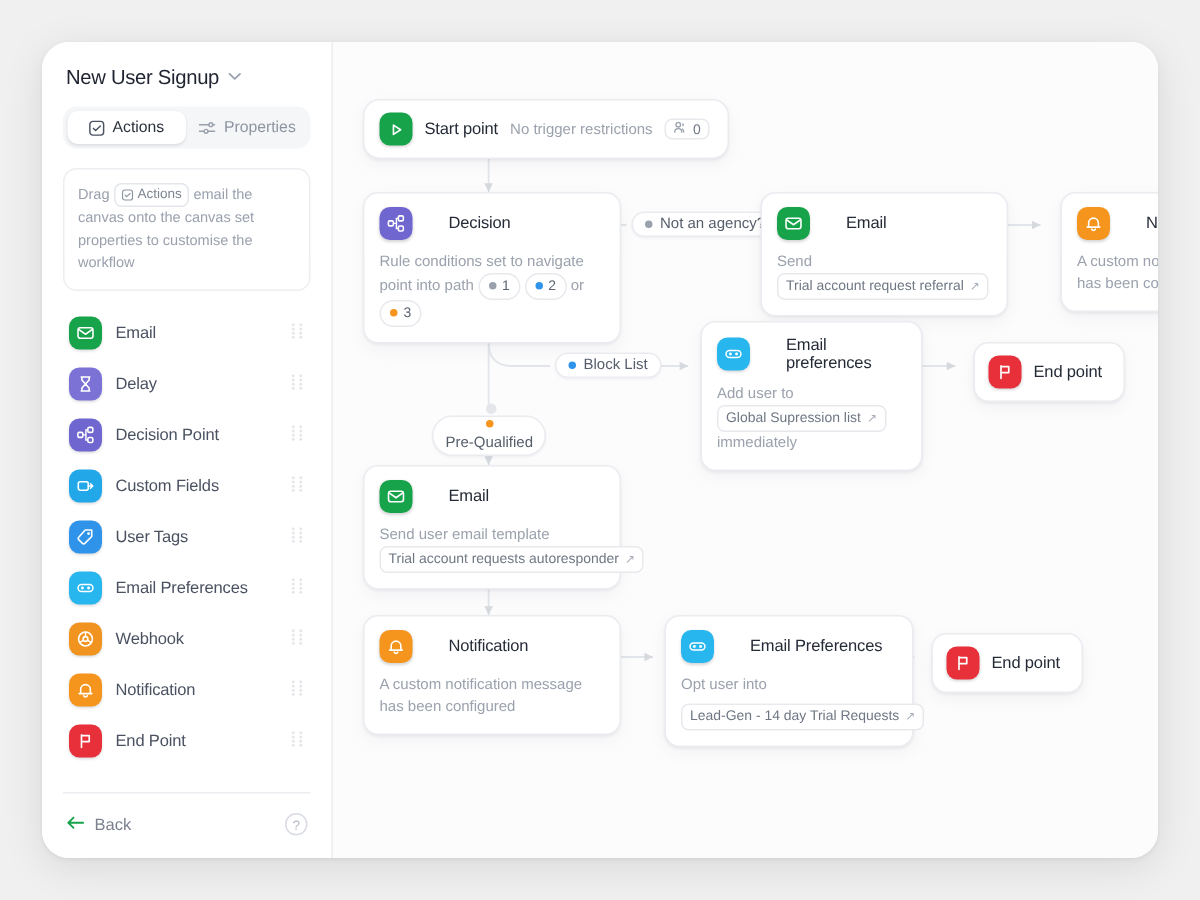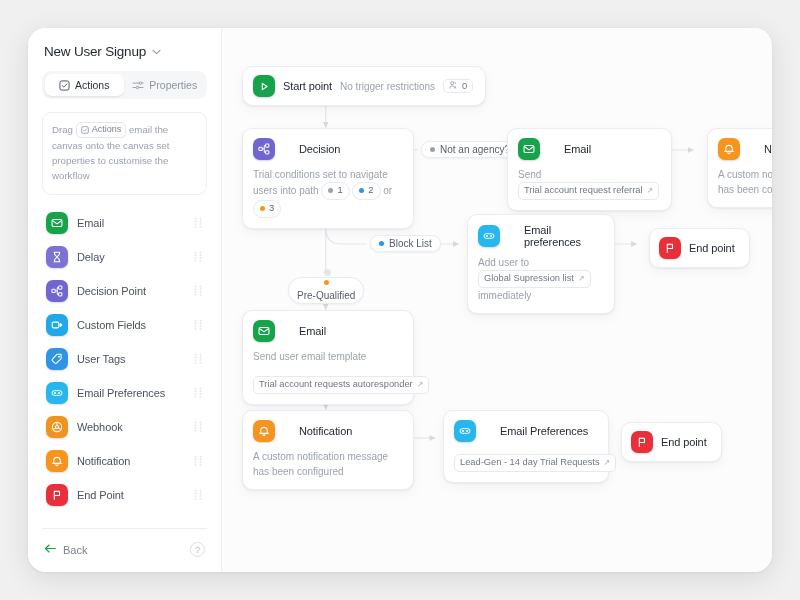--- a/index.html
+++ b/index.html
@@ -456,21 +456,21 @@
           <svg width="12" height="12" viewBox="0 0 13 13">
               <rect x="1" y="4.6" width="3.6" height="3.6" rx="1" fill="none" stroke="#fff" stroke-width="1.15"></rect>
               <rect x="8.2" y="1" width="3.6" height="3.6" rx="1" fill="none" stroke="#fff" stroke-width="1.15"></rect>
               <rect x="8.2" y="8.3" width="3.6" height="3.6" rx="1" fill="none" stroke="#fff" stroke-width="1.15"></rect>
               <path d="M4.7 6.4h2.1v-3.6h1.3M6.8 6.4v3.7h1.3" fill="none" stroke="#fff" stroke-width="1.05"></path>
             </svg>
         </div>
         <span class="node-title">Decision</span>
       </div>
       <div class="node-body">
-        <span>Trial conditions set to navigate users into path</span>
+        <span>Rule conditions set to navigate point into path</span>
         <span class="dotpill">
           <i class="dot" style="background:#9aa1ad"></i>
           <span>1</span>
         </span>
         <span class="dotpill">
           <i class="dot" style="background:#2f93ea"></i>
           <span>2</span>
         </span>
         <span>or</span>
         <span class="dotpill">
@@ -561,21 +561,21 @@
         <div class="node-ico" style="background:#16a34a">
           <svg width="12" height="12" viewBox="0 0 13 13">
               <rect x="1.1" y="2.7" width="10.8" height="7.6" rx="1.6" fill="none" stroke="#fff" stroke-width="1.15"></rect>
               <path d="M1.8 4.1l4.7 3.3 4.7-3.3" fill="none" stroke="#fff" stroke-width="1.15" stroke-linecap="round" stroke-linejoin="round"></path>
             </svg>
         </div>
         <span class="node-title">Email</span>
       </div>
       <div class="node-body">
         <div>Send user email template</div>
-        <span class="tag" style="margin-top:12px;">
+        <span class="tag" style="margin-top:0;">
           <span>Trial account requests autoresponder</span>
           <span class="ext">↗</span>
         </span>
       </div>
     </div>
 
     <div class="node" style="left:20px; top:382px; width:172px;">
       <div class="node-head">
         <div class="node-ico" style="background:#f5951d">
           <svg width="12" height="12" viewBox="0 0 13 13">
@@ -592,20 +592,21 @@
         <div class="node-ico" style="background:#27b6ee">
           <svg width="12" height="12" viewBox="0 0 14 13">
               <rect x="1.2" y="3.8" width="11.6" height="5.4" rx="2.7" fill="none" stroke="#fff" stroke-width="1.15"></rect>
               <circle cx="4.6" cy="6.5" r="1.15" fill="#fff"></circle>
               <circle cx="9.4" cy="6.5" r="1.15" fill="#fff"></circle>
             </svg>
         </div>
         <span class="node-title">Email Preferences</span>
       </div>
       <div class="node-body">
+        <div>Opt user into</div>
         <span class="tag" style="margin-top:5px;">
           <span>Lead-Gen - 14 day Trial Requests</span>
           <span class="ext">↗</span>
         </span>
       </div>
     </div>
 
     <div class="endnode" style="left:399px; top:394px;">
       <div class="node-ico" style="background:#e8303a">
         <svg width="12" height="12" viewBox="0 0 13 13">

